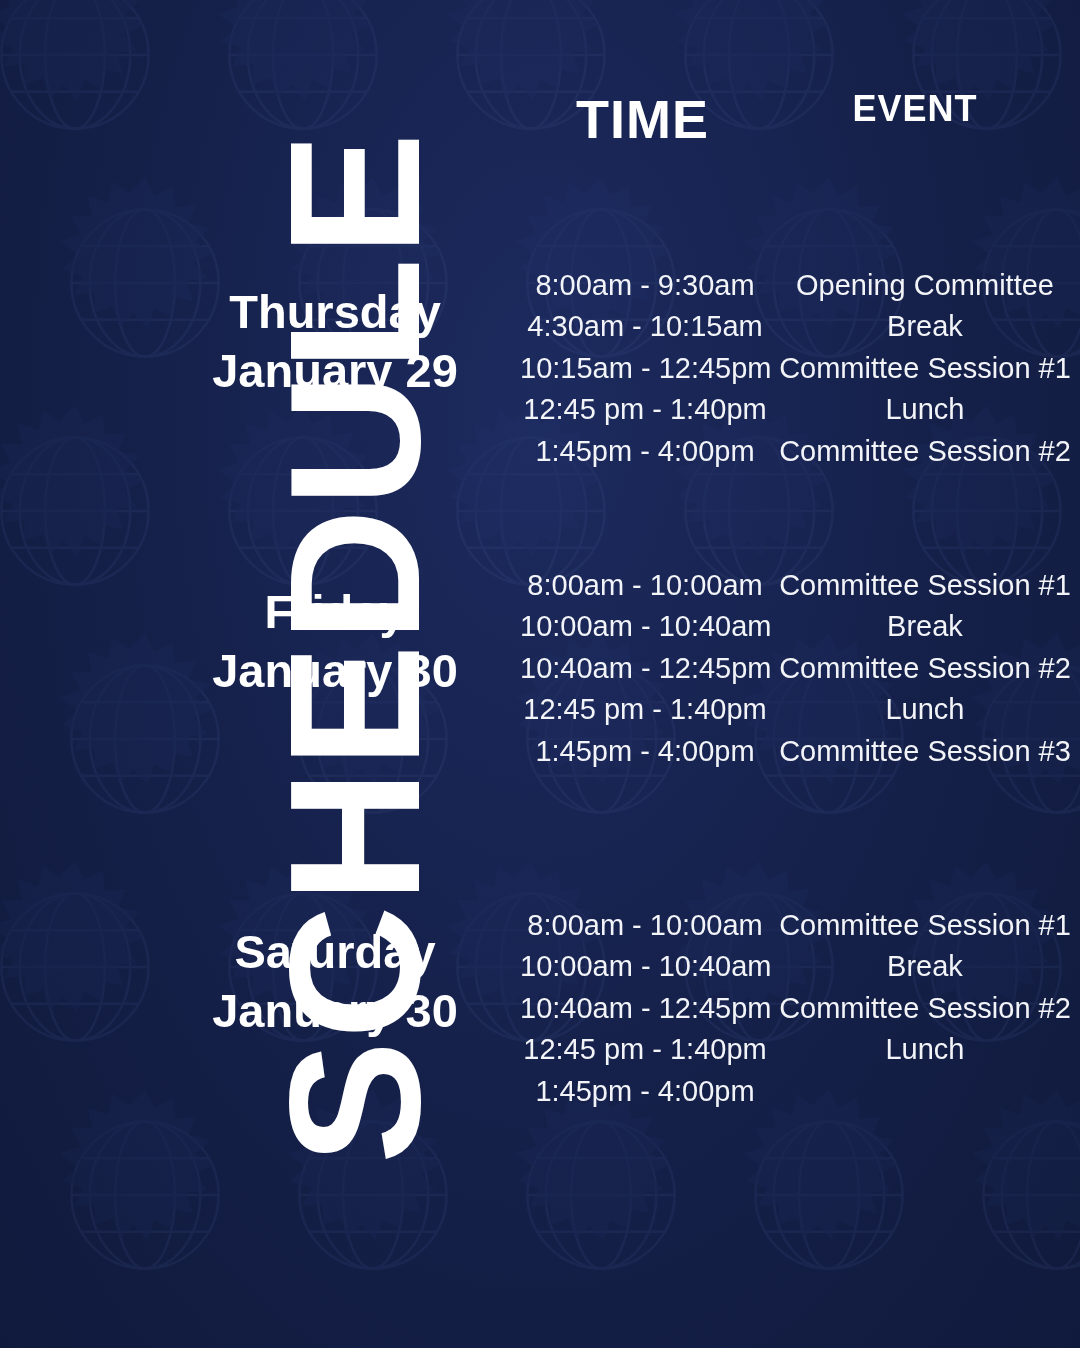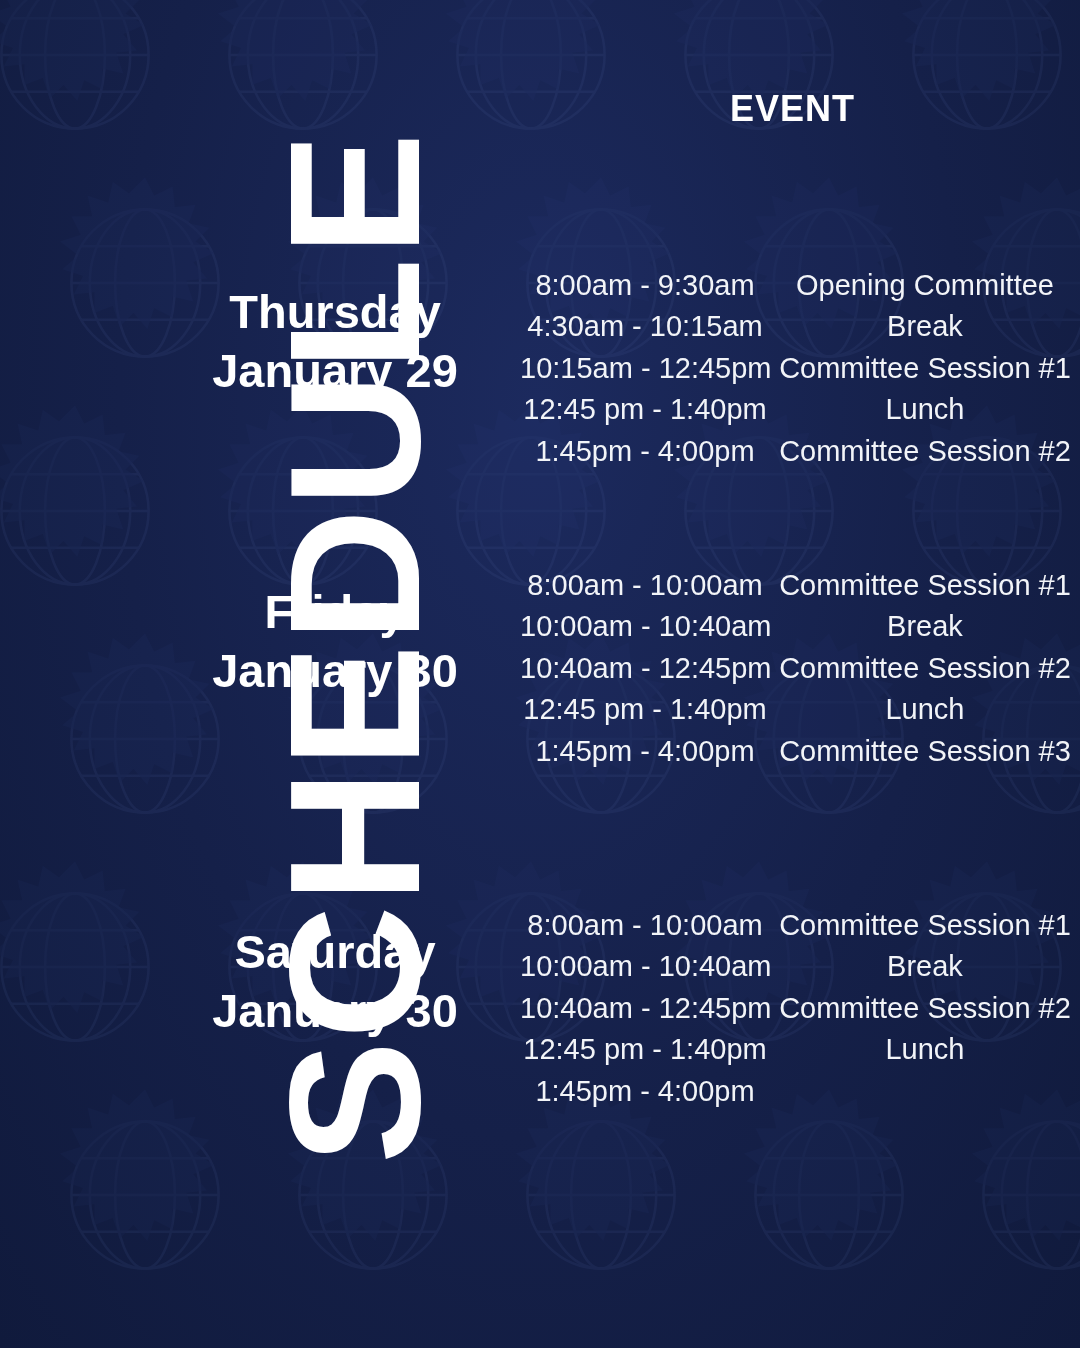--- a/index.html
+++ b/index.html
@@ -554,20 +554,21 @@
     <g fill="#3d54a0" opacity="0.55">
       <path d="M50 4 L54 12 L62 8 L63 17 L72 16 L69 24 L78 26 L72 32 L80 37 L71 41 L77 48 L68 49 L71 58 L62 56 L62 65 L54 61 L51 70 L45 63 L39 69 L36 60 L28 63 L28 54 L19 55 L23 47 L14 44 L21 38 L13 32 L22 29 L18 21 L27 21 L25 12 L34 15 L36 6 L43 11 Z"></path>
     </g>
   </svg>
       </div>
     </div>
 
   <div class="sidebar-title">SCHEDULE</div>
 
   <div class="headers">
+    <div class="h-time">TIME</div>
     <div class="h-event">EVENT</div>
   </div>
 
   <div class="day-block" id="day-0">
     <div class="day-label">
       <span class="dl-line">Thursday</span>
       <span class="dl-line">January 29</span>
     </div>
     <div class="times-col">
       <div class="row-text">8:00am - 9:30am</div>

